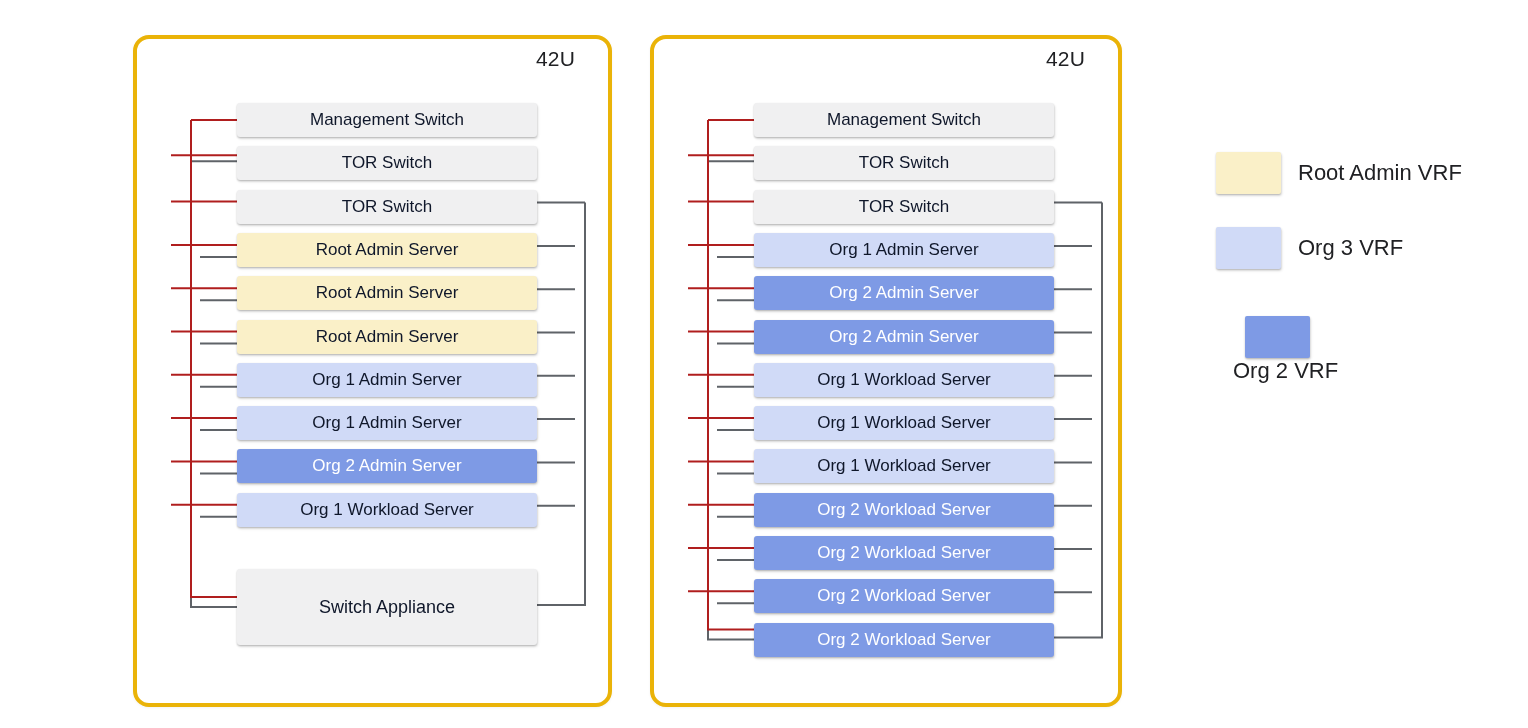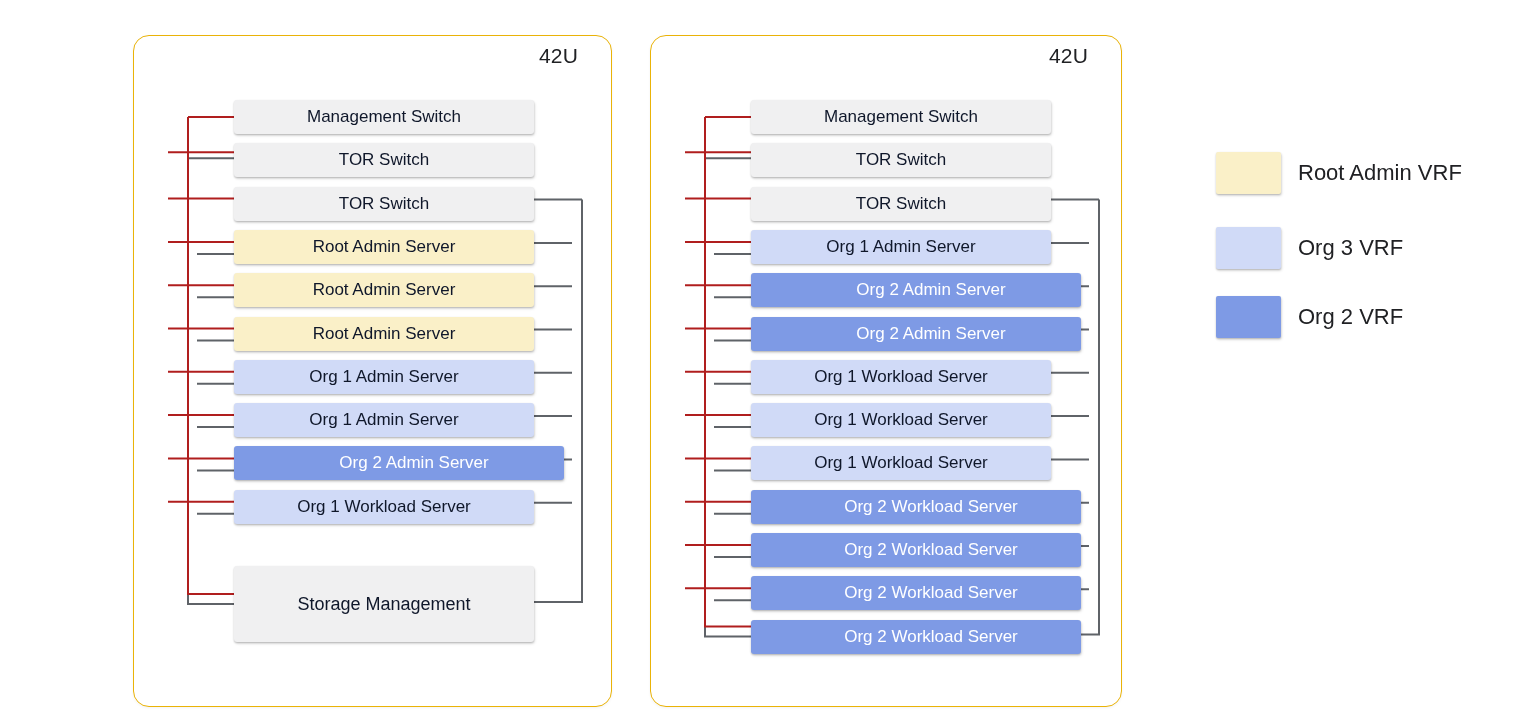--- a/index.html
+++ b/index.html
@@ -3,37 +3,37 @@
 <meta charset="utf-8">
 <style>
   html,body{margin:0;padding:0;}
   body{
     width:1528px;height:728px;position:relative;overflow:hidden;
     background:#ffffff;
     font-family:"Liberation Sans", sans-serif;
   }
   .rack{
     position:absolute;top:35px;height:672px;box-sizing:border-box;
-    background:#ffffff;border:1px solid #eab308;border-radius:16px;
+    background:#ffffff;border:4px solid #eab308;border-radius:16px;
     box-shadow:0 1px 3px rgba(0,0,0,0.05);
   }
   #rack-1{left:133px;width:479px;}
   #rack-2{left:650px;width:472px;}
   .rack svg{position:absolute;left:0;top:0;}
   .capacity{
     position:absolute;top:8px;right:33px;
     font-size:21px;color:#202124;letter-spacing:0.2px;
   }
   .unit{
     position:absolute;left:100px;width:300px;height:34px;
     border-radius:3px;display:flex;align-items:center;justify-content:center;
     font-size:17px;color:#0f172a;white-space:nowrap;
     box-shadow:0 1px 2px rgba(0,0,0,0.22), 1px 2px 3px rgba(0,0,0,0.10);
   }
-  .unit.org2{color:#ffffff;padding-left:30px;}
+  .unit.org2{color:#ffffff;}
   .unit.tall{height:76px;font-size:18px;}
   #legend{position:absolute;left:1216px;top:152px;width:300px;height:200px;}
   .legend-item{position:absolute;left:0;height:42px;display:flex;align-items:center;text-align:right;}
   .legend-swatch{
     width:65px;height:42px;border-radius:2px;flex:0 0 auto;
     box-shadow:0 1px 2px rgba(0,0,0,0.22), 1px 2px 3px rgba(0,0,0,0.10);
   }
   .legend-label{margin-left:17px;font-size:22px;color:#202124;white-space:nowrap;}
   .ln{fill:none;}
 </style>
@@ -79,21 +79,21 @@
 <div class="unit infra" style="top: 64px; height: 34px; background: rgb(240, 240, 241);">Management Switch</div>
     <div class="unit infra" style="top: 107.3px; height: 34px; background: rgb(240, 240, 241);">TOR Switch</div>
     <div class="unit infra" style="top: 150.6px; height: 34px; background: rgb(240, 240, 241);">TOR Switch</div>
     <div class="unit root" style="top: 193.9px; height: 34px; background: rgb(250, 240, 200);">Root Admin Server</div>
     <div class="unit root" style="top: 237.2px; height: 34px; background: rgb(250, 240, 200);">Root Admin Server</div>
     <div class="unit root" style="top: 280.5px; height: 34px; background: rgb(250, 240, 200);">Root Admin Server</div>
     <div class="unit org1" style="top: 323.8px; height: 34px; background: rgb(208, 218, 247);">Org 1 Admin Server</div>
     <div class="unit org1" style="top: 367.1px; height: 34px; background: rgb(208, 218, 247);">Org 1 Admin Server</div>
     <div class="unit org2" style="top: 410.4px; height: 34px; background: rgb(126, 154, 229);">Org 2 Admin Server</div>
     <div class="unit org1" style="top: 453.7px; height: 34px; background: rgb(208, 218, 247);">Org 1 Workload Server</div>
-    <div class="unit infra tall" style="top: 530px; height: 76px; background: rgb(240, 240, 241);">Storage Management</div>
+    <div class="unit infra tall" style="top: 530px; height: 76px; background: rgb(240, 240, 241);">Switch Appliance</div>
   </div>
 
 <div class="rack" id="rack-2">
     <svg width="472" height="672" viewBox="0 0 472 672">
       <line x1="54" y1="122.3" x2="100" y2="122.3" stroke="#5F6368" stroke-width="2" class="ln"></line>
       <line x1="400" y1="163.6" x2="448" y2="163.6" stroke="#5F6368" stroke-width="2" class="ln"></line>
       <line x1="63" y1="217.89999999999998" x2="100" y2="217.89999999999998" stroke="#5F6368" stroke-width="2" class="ln"></line>
       <line x1="400" y1="206.89999999999998" x2="438" y2="206.89999999999998" stroke="#5F6368" stroke-width="2" class="ln"></line>
       <line x1="63" y1="261.2" x2="100" y2="261.2" stroke="#5F6368" stroke-width="2" class="ln"></line>
       <line x1="400" y1="250.2" x2="438" y2="250.2" stroke="#5F6368" stroke-width="2" class="ln"></line>
@@ -148,17 +148,17 @@
 
 <div id="legend">
     <div class="legend-item" style="top: 0px;">
       <div class="legend-swatch" style="background: rgb(250, 240, 200);"></div>
       <div class="legend-label">Root Admin VRF</div>
     </div>
     <div class="legend-item" style="top: 75px;">
       <div class="legend-swatch" style="background: rgb(208, 218, 247);"></div>
       <div class="legend-label">Org 3 VRF</div>
     </div>
-    <div class="legend-item" style="top: 144px;">
+    <div class="legend-item" style="top: 164px; flex-direction: column;">
       <div class="legend-swatch" style="background: rgb(126, 154, 229);"></div>
       <div class="legend-label">Org 2 VRF</div>
     </div>
   </div>
 
 </body></html>

